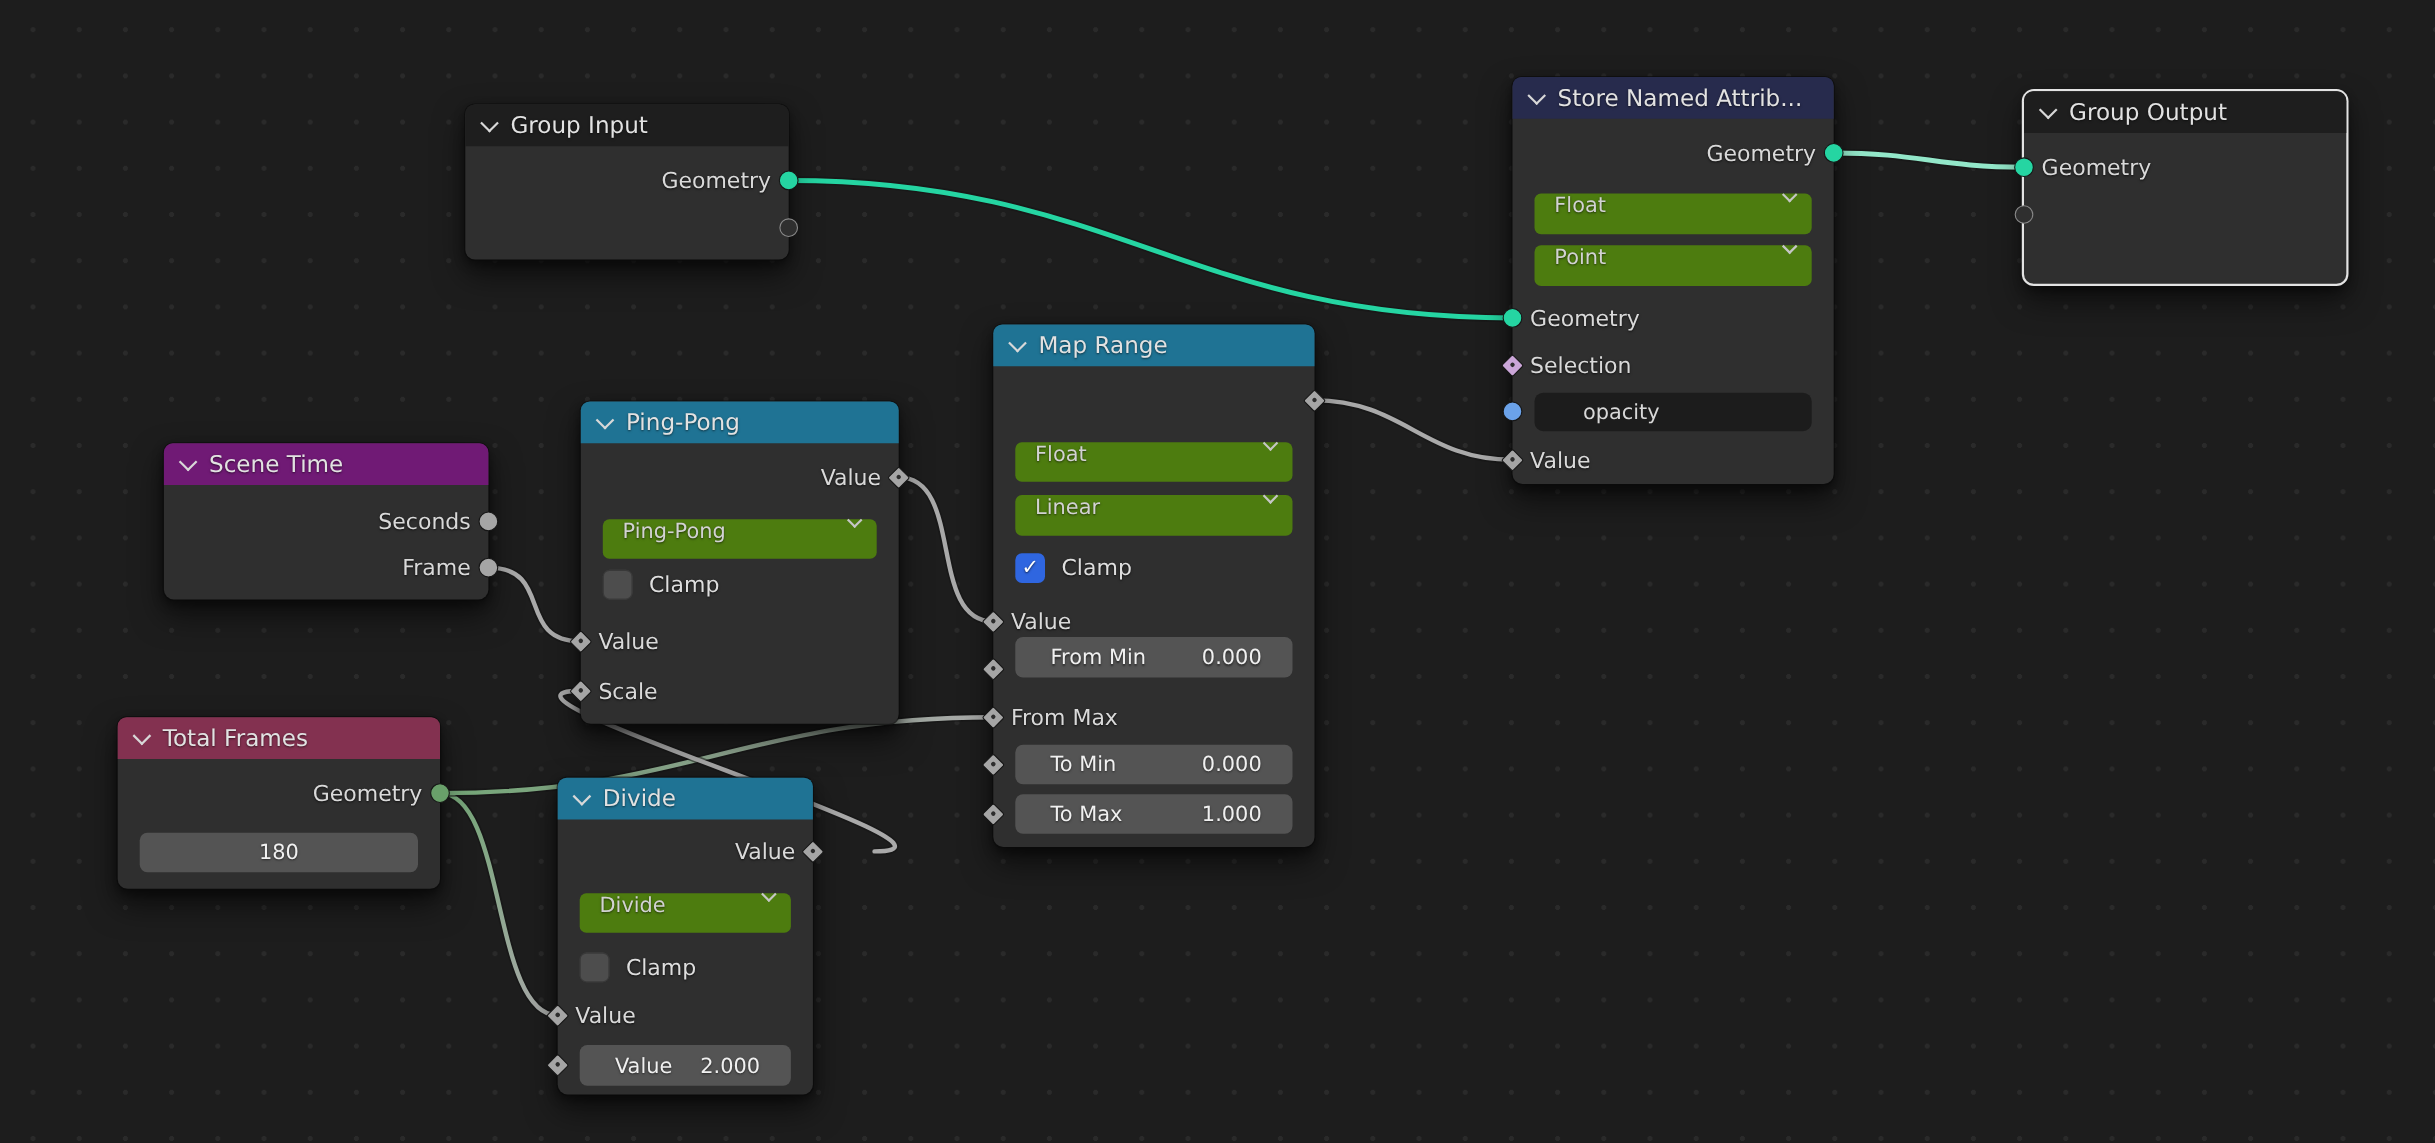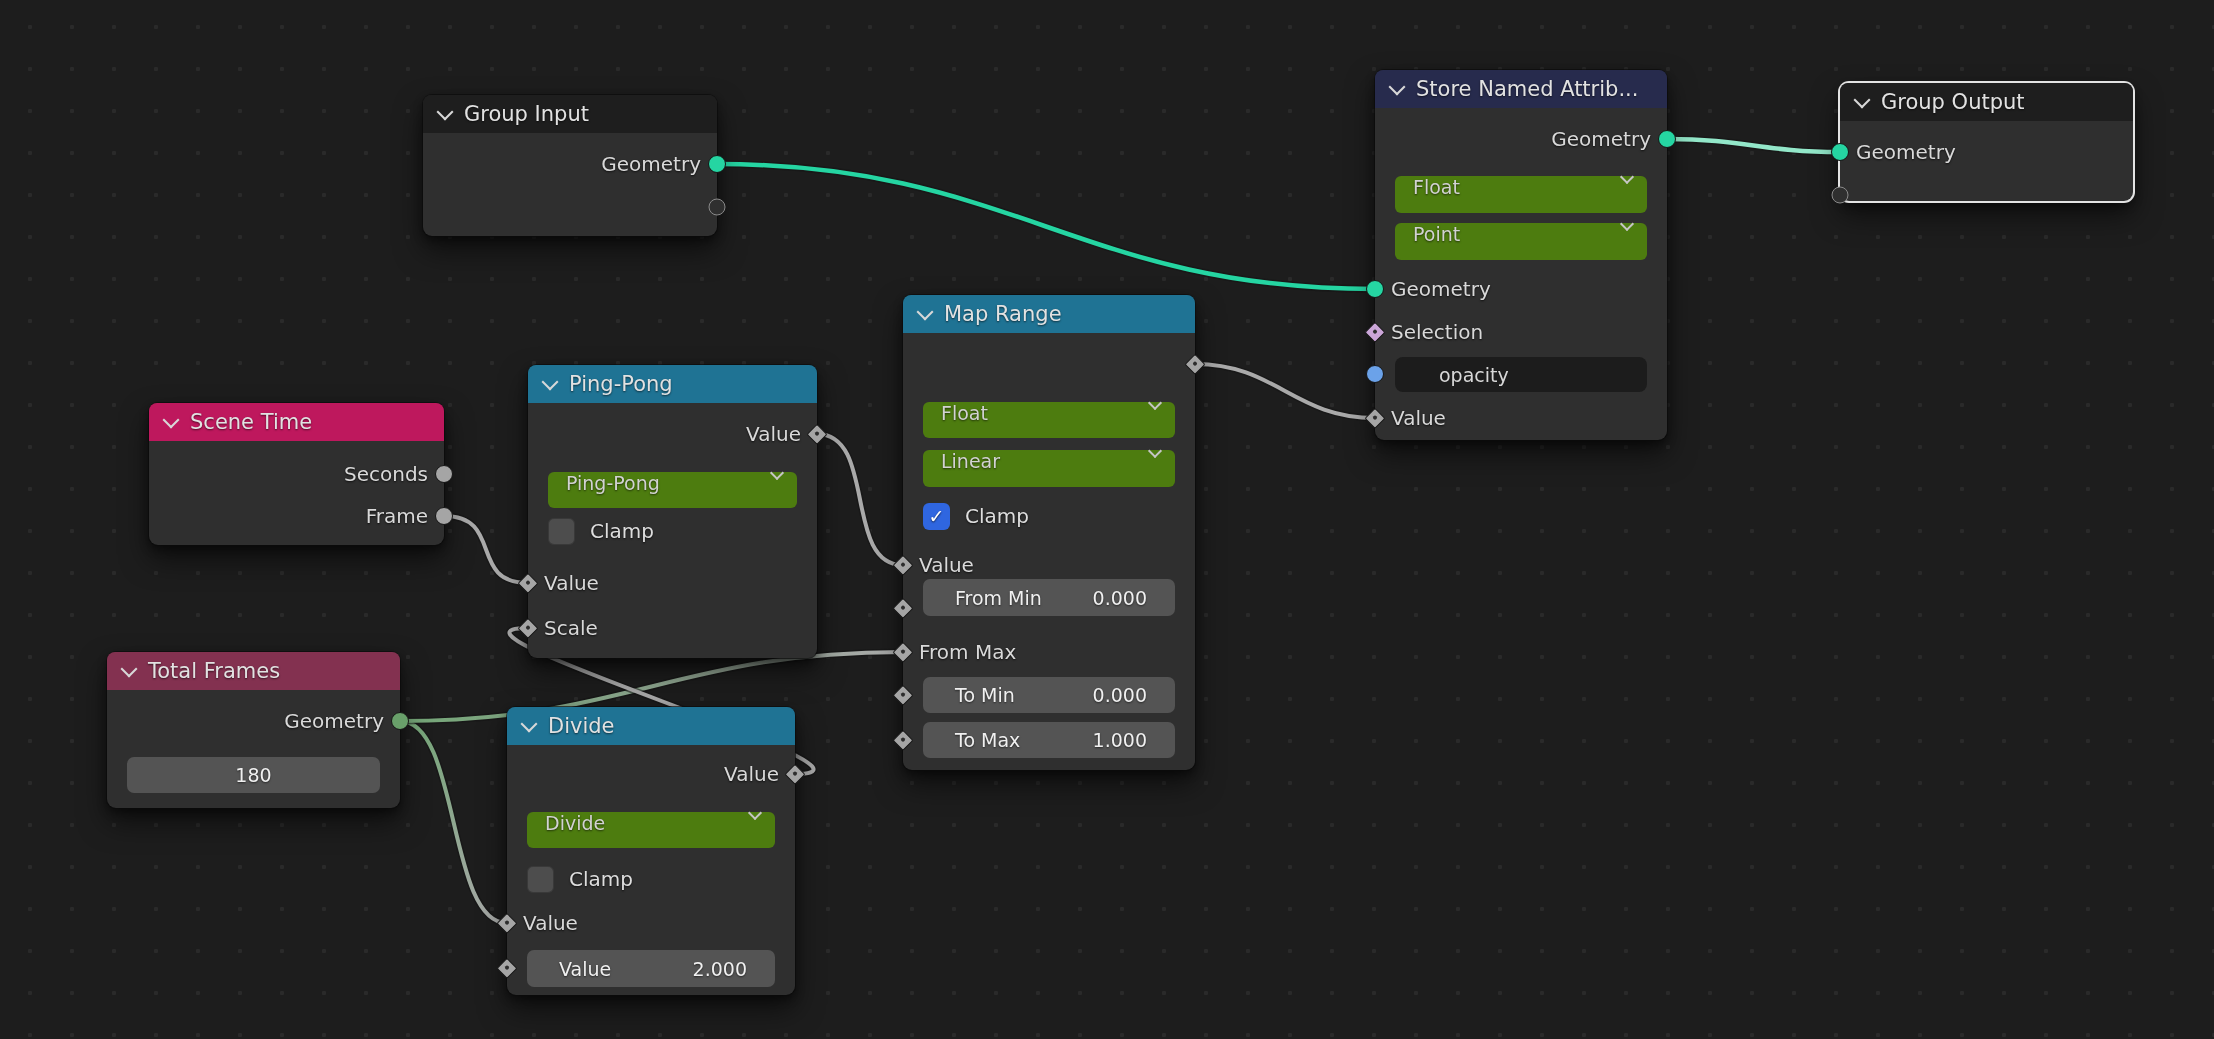--- a/index.html
+++ b/index.html
@@ -88,21 +88,21 @@
     <div class="node-header" style="background: rgb(30, 30, 30);">
       <span class="chev"></span>
       <span class="node-title">Group Input</span>
     </div>
     <div class="row out" style="top:48px;">Geometry</div>
     <span class="socket circle" style="left: 100%; top: 69px; background: rgb(37, 213, 162);"></span>
     <span class="socket virtual" style="left:100%;top:112px;"></span>
   </div>
 
   <div class="node" style="left:149px;top:403px;width:295px;height:142px;">
-    <div class="node-header" style="background: #be185d;">
+    <div class="node-header" style="background: #701a75;">
       <span class="chev"></span>
       <span class="node-title">Scene Time</span>
     </div>
     <div class="row out" style="top:50px;">Seconds</div>
     <span class="socket circle" style="left: 100%; top: 71px; background: rgb(165, 165, 165);"></span>
     <div class="row out" style="top:92px;">Frame</div>
     <span class="socket circle" style="left: 100%; top: 113px; background: rgb(165, 165, 165);"></span>
   </div>
 
   <div class="node" style="left:107px;top:652px;width:293px;height:156px;">
@@ -129,21 +129,21 @@
     <div class="checkrow" style="top:152px;">
       <span class="checkbox"></span>
       <span>Clamp</span>
     </div>
     <div class="row in" style="top:197px;">Value</div>
     <span class="socket diamond" style="left: 0px; top: 218px; background: rgb(165, 165, 165);"></span>
     <div class="row in" style="top:242px;">Scale</div>
     <span class="socket diamond" style="left: 0px; top: 263px; background: rgb(165, 165, 165);"></span>
   </div>
 
-  <div class="node" style="left:507px;top:707px;width:288px;height:288px;">
+  <div class="node" style="left:507px;top:707px;width:232px;height:288px;">
     <div class="node-header" style="background: rgb(31, 115, 148);">
       <span class="chev"></span>
       <span class="node-title">Divide</span>
     </div>
     <div class="row out" style="top:46px;">Value</div>
     <span class="socket diamond" style="left: 100%; top: 67px; background: rgb(165, 165, 165);"></span>
     <div class="dropdown" style="top:105px;">
       <span>Divide</span>
       <span class="chev small"></span>
     </div>
@@ -219,21 +219,21 @@
     <div class="row in" style="top:198px;">Geometry</div>
     <span class="socket circle" style="left: 0px; top: 219px; background: rgb(37, 213, 162);"></span>
     <div class="row in" style="top:241px;">Selection</div>
     <span class="socket diamond" style="left: 0px; top: 262px; background: rgb(203, 166, 216);"></span>
     <div class="namefield" style="top:287px;padding-left:44px;">opacity</div>
     <span class="socket circle" style="left: 0px; top: 304px; background: rgb(107, 162, 233);"></span>
     <div class="row in" style="top:327px;">Value</div>
     <span class="socket diamond" style="left: 0px; top: 348px; background: rgb(165, 165, 165);"></span>
   </div>
 
-  <div class="node selected" style="left:1840px;top:83px;width:293px;height:118px;text-decoration:underline;">
+  <div class="node selected" style="left:1840px;top:83px;width:293px;height:175px;text-decoration:underline;">
     <div class="node-header" style="background: rgb(30, 30, 30);">
       <span class="chev"></span>
       <span class="node-title">Group Output</span>
     </div>
     <div class="row in" style="top:48px;">Geometry</div>
     <span class="socket circle" style="left: 0px; top: 69px; background: rgb(37, 213, 162);"></span>
     <span class="socket virtual" style="left:0;top:112px;"></span>
   </div>
 </div>
 

